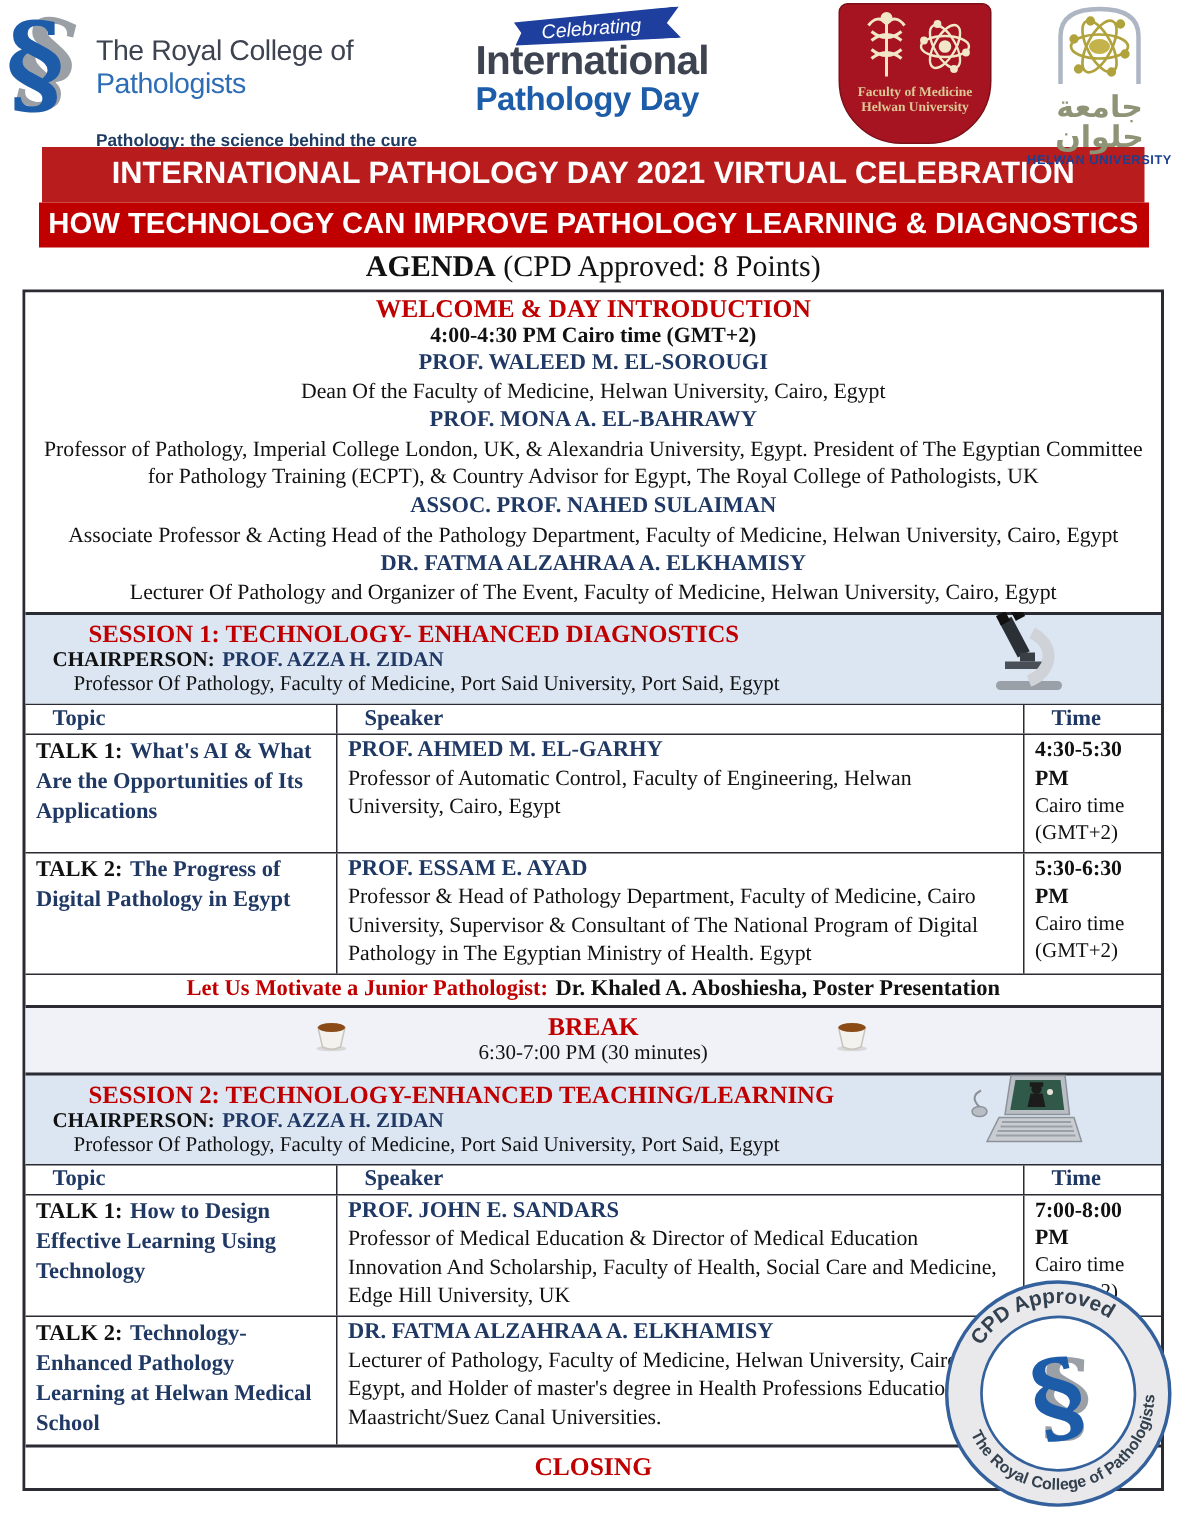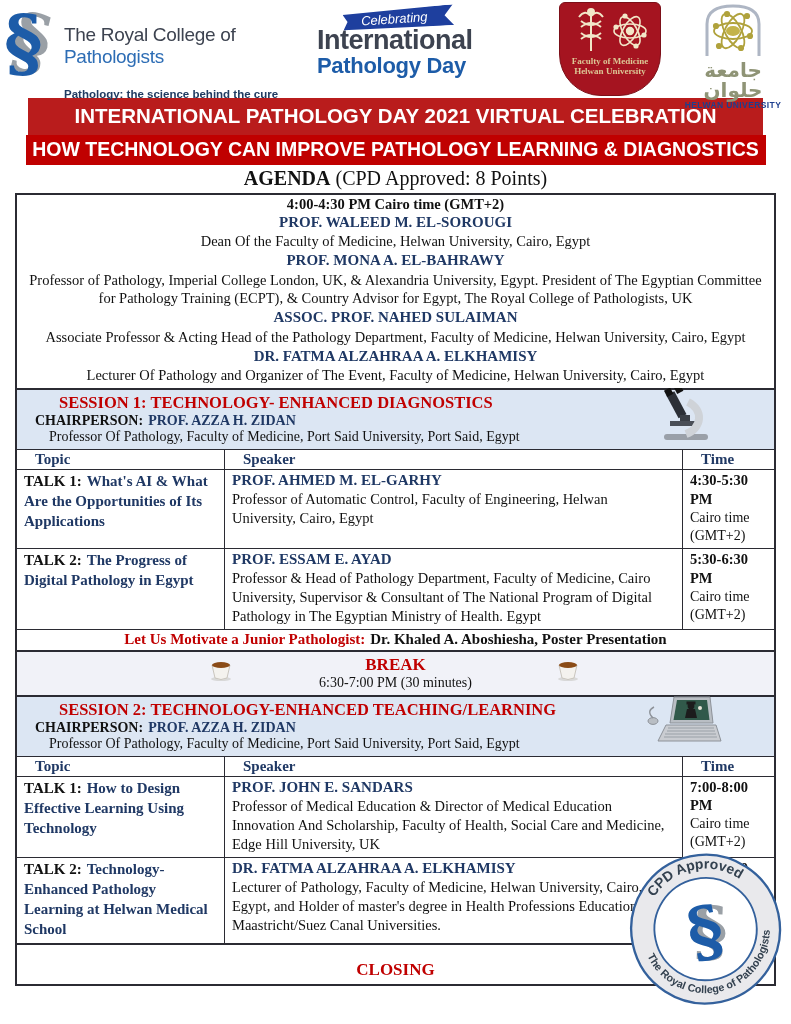--- a/index.html
+++ b/index.html
@@ -76,21 +76,21 @@
 
   .motivate{text-align:center;font-size:15px;font-weight:bold;padding:1px 4px 2px;}
   .motivate .mr{color:#c00000;margin-right:5px;}
 
   .break{background:#f1f2f8;display:flex;justify-content:center;align-items:flex-start;gap:84px;padding:3px 0 4px;}
   .break .bc{text-align:center;}
   .break .bt{color:#c00000;font-weight:bold;font-size:17px;line-height:1.15;}
   .break .bs{font-size:14px;}
   .cup{margin-top:4px;}
 
-  .closing{text-align:center;color:#c00000;font-weight:bold;font-size:17px;padding:15px 0 4px;background:#fff;}
+  .closing{text-align:center;color:#c00000;font-weight:bold;font-size:17px;padding:3px 0 4px;background:#fff;}
 
   
   .footer{display:flex;align-items:flex-start;padding:14px 0 0 46px;}
 
   .seal{position:absolute;right:6px;top:850px;transform:rotate(-12deg);z-index:6;}
 </style>
 </head>
 <body>
 
 <div class="logos">
@@ -159,20 +159,21 @@
 
 <div class="blue-banner">
   <div>INTERNATIONAL PATHOLOGY DAY 2021 VIRTUAL CELEBRATION</div>
 </div>
 <div class="red-banner">HOW TECHNOLOGY CAN IMPROVE PATHOLOGY LEARNING &amp; DIAGNOSTICS</div>
 <div class="agenda"><b>AGENDA</b><span> (CPD Approved: 8 Points)</span></div>
 
 <div class="tbl">
 
   <div class="welcome">
+    <div class="wt red">WELCOME &amp; DAY INTRODUCTION</div>
     <div class="wtime">4:00-4:30 PM Cairo time (GMT+2)</div>
     <div class="nm">PROF. WALEED M. EL-SOROUGI</div>
     <div class="ds">Dean Of the Faculty of Medicine, Helwan University, Cairo, Egypt</div>
     <div class="nm">PROF. MONA A. EL-BAHRAWY</div>
     <div class="ds">Professor of Pathology, Imperial College London, UK, &amp; Alexandria University, Egypt. President of The Egyptian Committee for Pathology Training (ECPT), &amp; Country Advisor for Egypt, The Royal College of Pathologists, UK</div>
     <div class="nm">ASSOC. PROF. NAHED SULAIMAN</div>
     <div class="ds">Associate Professor &amp; Acting Head of the Pathology Department, Faculty of Medicine, Helwan University, Cairo, Egypt</div>
     <div class="nm">DR. FATMA ALZAHRAA A. ELKHAMISY</div>
     <div class="ds">Lecturer Of Pathology and Organizer of The Event, Faculty of Medicine, Helwan University, Cairo, Egypt</div>
   </div>

